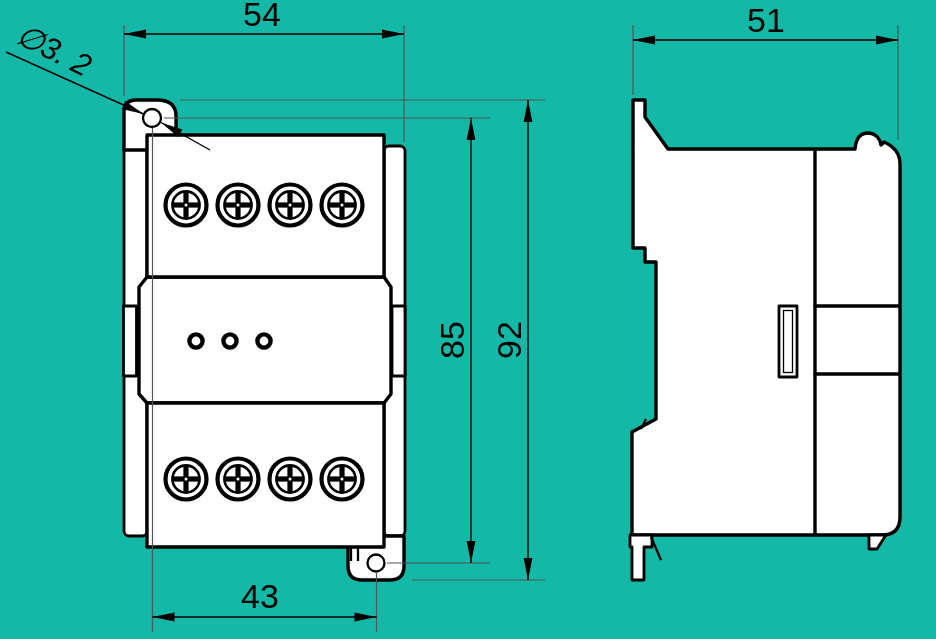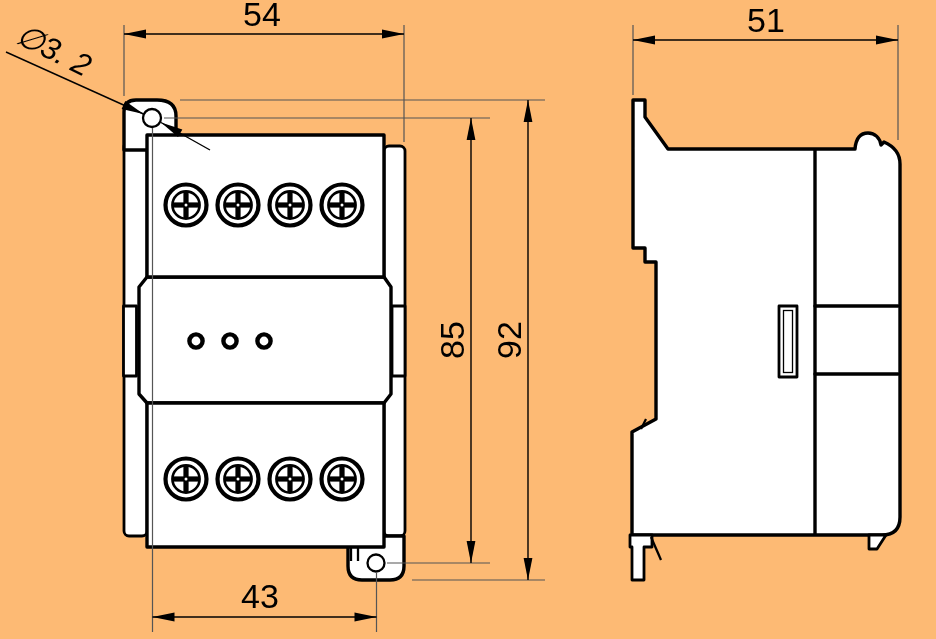--- a/index.html
+++ b/index.html
@@ -1,19 +1,19 @@
 <!DOCTYPE html>
 <html><head>
 <meta charset="utf-8">
 <style>
   html, body { margin: 0; padding: 0; background: #ffffff; }
   .canvas {
     position: relative;
     width: 936px; height: 639px;
-    background: #fdba74;
+    background: #14b8a6;
     font-family: "Liberation Sans", sans-serif;
     overflow: hidden;
   }
   svg { display: block; }
   .outline  { fill: #ffffff; stroke: #000000; stroke-width: 3.4; stroke-linejoin: round; }
   .outline2 { fill: #ffffff; stroke: #000000; stroke-width: 2.8; stroke-linejoin: round; }
   .heavy    { fill: none;    stroke: #000000; stroke-width: 3.4; stroke-linejoin: round; stroke-linecap: round; }
   .med      { fill: none;    stroke: #000000; stroke-width: 2.3; }
   .ring     { fill: #ffffff; stroke: #000000; stroke-width: 4.2; }
   .ring-in  { fill: none;    stroke: #000000; stroke-width: 2.6; }

